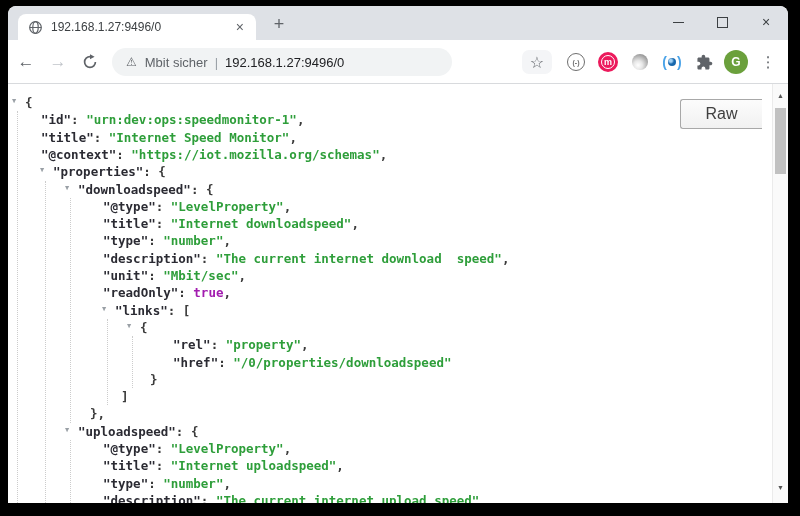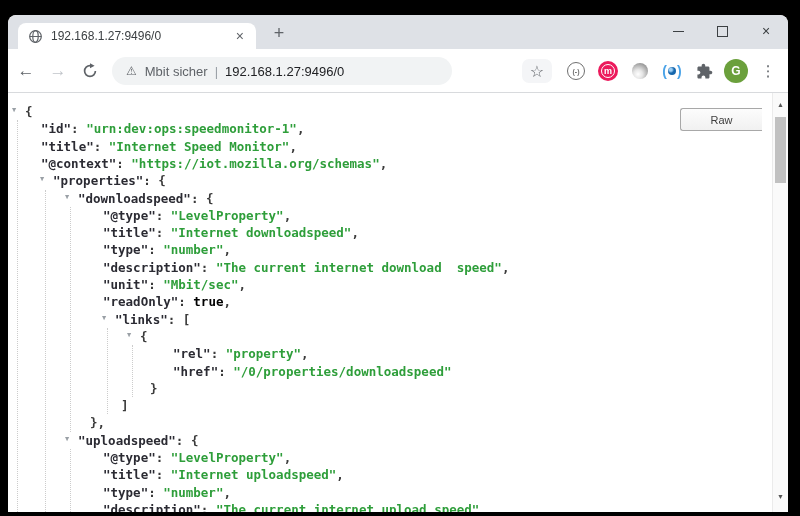--- a/index.html
+++ b/index.html
@@ -1,19 +1,19 @@
 <!DOCTYPE html>
 <html><head>
 <meta charset="utf-8">
 <title>recreation</title>
 <style>
   html,body{margin:0;padding:0}
   body{width:800px;height:516px;background:#000;overflow:hidden;position:relative;
        font-family:"Liberation Sans",sans-serif;}
-  #window{position:absolute;left:8px;top:15px;width:780px;height:497px;background:#fff;
+  #window{position:absolute;left:8px;top:6px;width:780px;height:497px;background:#fff;
           border-radius:8px 8px 0 0;overflow:hidden}
   
   #tabstrip{position:absolute;left:0;top:0;width:100%;height:34px;background:#dee1e6;
             border-radius:8px 8px 0 0}
   #tab{position:absolute;left:10px;top:8px;width:238px;height:26px;background:#fff;
        border-radius:8px 8px 0 0;display:flex;align-items:center;padding:0 10px;box-sizing:border-box}
   .tab-title{font-size:12px;color:#3c4043;margin-left:8px;flex:1;white-space:nowrap;overflow:hidden}
   .tab-close{color:#5f6368;font-size:14px;line-height:1;padding:0 2px}
   #newtab{position:absolute;left:258px;top:6px;width:26px;height:24px;color:#5f6368;font-size:18px;
           display:flex;align-items:center;justify-content:center}
@@ -56,25 +56,25 @@
   .dots{font-size:15px;color:#5f6368;letter-spacing:0}
   
   #content{position:absolute;left:0;top:78px;width:100%;height:419px;background:#fff;overflow:hidden}
   #jsonarea{position:absolute;left:0;top:0;right:17px;bottom:0;overflow:hidden;
             font-family:"DejaVu Sans Mono",monospace;font-size:12.5px;font-weight:600}
   .jline{position:absolute;left:0;right:0;white-space:pre;height:17.3px;line-height:17.3px}
   .jarrow{position:absolute;top:4px;font-size:7px;color:#9aa0a6;line-height:1}
   .tk-k{color:#2b2b33}
   .tk-p{color:#3a3a3a}
   .tk-s{color:#2e9e3a}
-  .tk-b{color:#000000}
+  .tk-b{color:#a21caf}
   .guide{position:absolute;width:0;border-left:1px dotted #cccccc}
   
   #segmented{position:absolute;right:26px;top:15px;display:flex;z-index:6}
-  .segbtn{width:82px;height:23px;font-size:11px;color:#404040;display:flex;align-items:center;
+  .segbtn{width:82px;height:30px;font-size:16px;color:#404040;display:flex;align-items:center;
           justify-content:center;border:1px solid #a8a8a8;box-sizing:border-box;
           font-family:"Liberation Sans",sans-serif}
   #rawbtn{border-radius:3px 0 0 3px;background:linear-gradient(#fcfcfc,#f1f1f1);border-right:none}
   #parsedbtn{border-radius:0 3px 3px 0;background:linear-gradient(#e3e3e3,#d6d6d6)}
   
   #scrollbar{position:absolute;right:0;top:0;width:16px;height:100%;background:#fafafa;
              border-left:1px solid #ebebeb;box-sizing:border-box;z-index:5}
   .sarrow{position:absolute;left:0;width:100%;text-align:center;font-size:7px;color:#555;line-height:1}
   #sup{top:8px}
   #sdown{bottom:12px}

